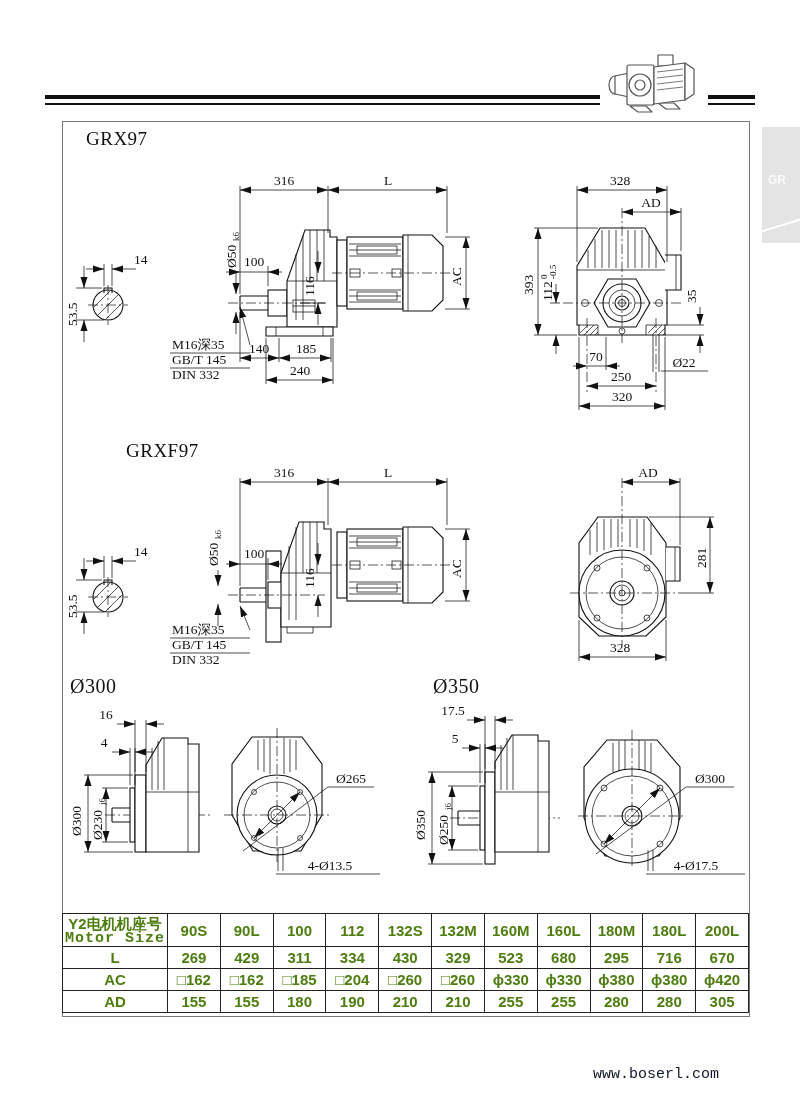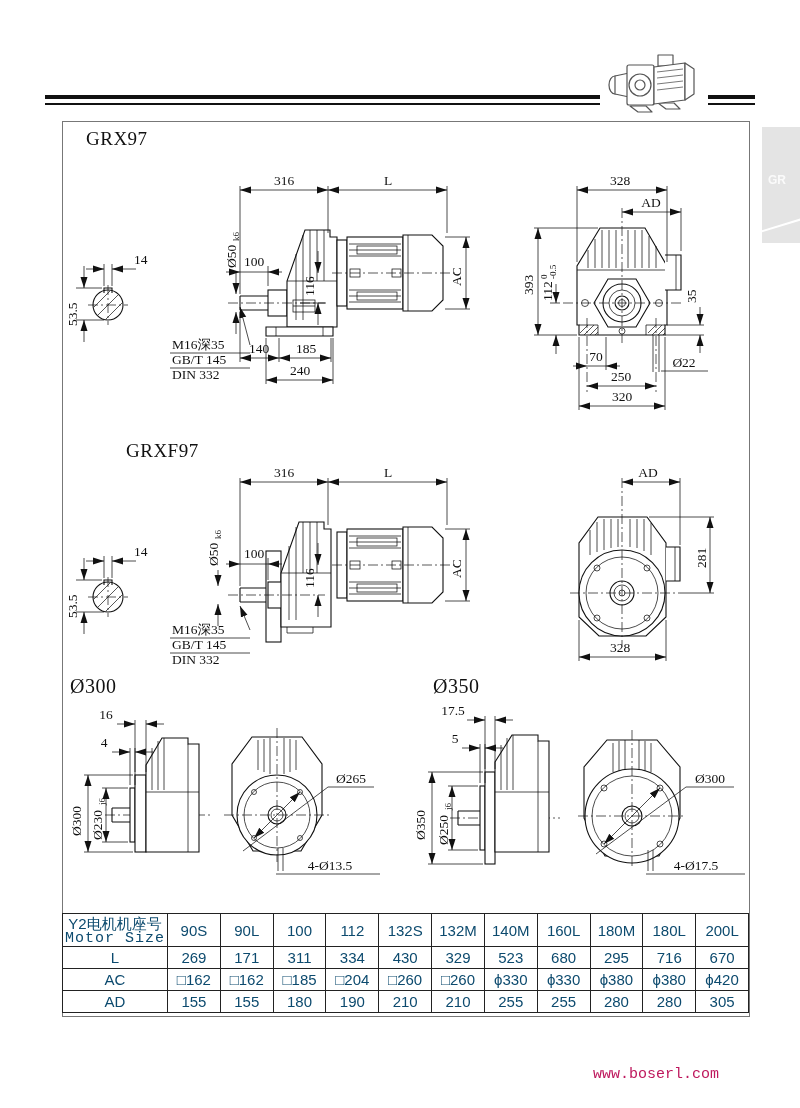--- a/index.html
+++ b/index.html
@@ -24,26 +24,26 @@
   .d{stroke:#111;stroke-width:.75;fill:none;}
   .h{stroke:#111;stroke-width:.7;}
   .cl{stroke:#111;stroke-width:.7;fill:none;stroke-dasharray:10 3 2 3;}
   text{font-family:"Liberation Serif","DejaVu Serif",serif;fill:#111;}
   .t{font-size:13.5px;}
   .ts{font-size:9px;}
   
   #size-table{position:absolute;left:62px;top:913px;width:687px;border-collapse:collapse;
       table-layout:fixed;font-family:"Liberation Sans","DejaVu Sans",sans-serif;}
   #size-table th,#size-table td{border:1px solid #222;text-align:center;vertical-align:middle;
-      font-weight:normal;padding:0;font-size:15px;color:#0c4a6e;}
+      font-weight:bold;padding:0;font-size:15px;color:#4d7c0f;}
   #size-table tr{height:22px;}
   #header-row{height:34px;}
   .hcell .cn{font-size:15px;line-height:17px;margin-top:1px;}
   .hcell .en{font-size:15px;font-family:"Liberation Mono","DejaVu Sans Mono",monospace;letter-spacing:1px;line-height:14px;}
-  .footer-url{position:absolute;left:593px;top:1066px;font:15px "Liberation Mono","DejaVu Sans Mono",monospace;color:#be185d;}
+  .footer-url{position:absolute;left:593px;top:1066px;font:15px "Liberation Mono","DejaVu Sans Mono",monospace;color:#0f172a;}
 </style>
 </head>
 <body>
 
 <div class="page">
 
   <div class="rule-thick"></div>
   <div class="rule-thin"></div>
 
   <svg class="logo" viewBox="0 0 108 74">
@@ -522,30 +522,30 @@
         <th class="hcell">
           <div class="cn">Y2电机机座号</div>
           <div class="en">Motor Size</div>
         </th>
       <th>90S</th>
           <th>90L</th>
           <th>100</th>
           <th>112</th>
           <th>132S</th>
           <th>132M</th>
-          <th>140M</th>
+          <th>160M</th>
           <th>160L</th>
           <th>180M</th>
           <th>180L</th>
           <th>200L</th>
         </tr>
     <tr>
           <th>L</th>
           <td>269</td>
-          <td>171</td>
+          <td>429</td>
           <td>311</td>
           <td>334</td>
           <td>430</td>
           <td>329</td>
           <td>523</td>
           <td>680</td>
           <td>295</td>
           <td>716</td>
           <td>670</td>
         </tr>

